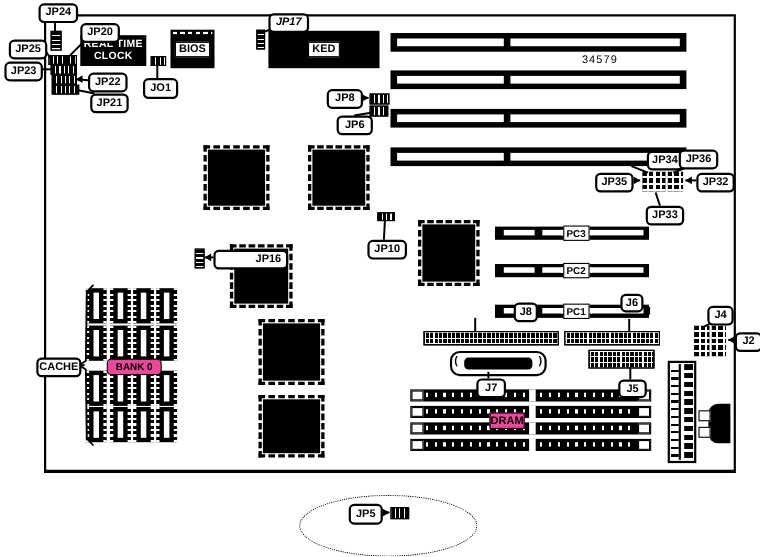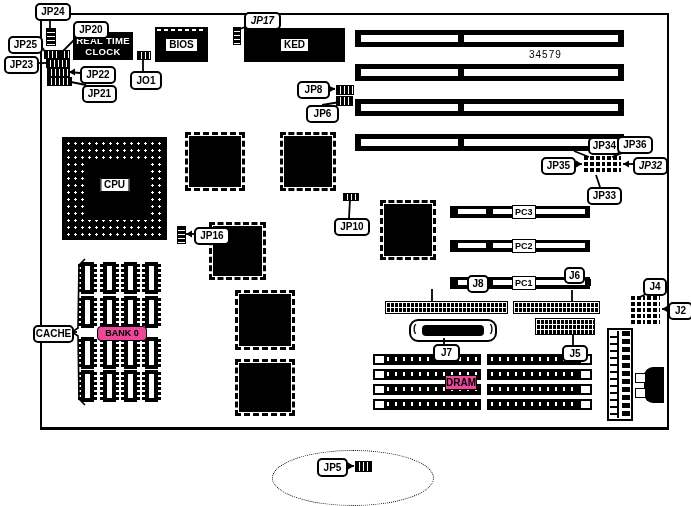--- a/index.html
+++ b/index.html
@@ -86,38 +86,33 @@
 <body>
 
 <div id="canvas">
 
   <div class="board"></div>
 
   <div class="blackbox rtc" style="left:73px;top:32px;width:60px;height:28px;">
     <span>REAL TIME</span>
     <span>CLOCK</span>
   </div>
-  <div class="blackbox bios-dash" style="left:155px;top:27px;width:53px;height:35px;">
+  <div class="blackbox bios-dash" style="left:155px;top:27px;width:40px;height:35px;">
     <span class="innerlbl">BIOS</span>
   </div>
   <div class="blackbox" style="left:244px;top:28px;width:101px;height:34px;">
     <span class="innerlbl">KED</span>
   </div>
 
   <div class="isa" style="top:30px;"></div>
   <div class="isa" style="top:64px;"></div>
   <div class="isa" style="top:99px;"></div>
   <div class="isa" style="top:134px;"></div>
   <div class="num" style="left:529px;top:49px;">34579</div>
 
-  <div class="cpu" style="left:62px;top:137px;width:105px;height:103px;">
-    <div class="dots"></div>
-    <div class="core"></div>
-    <span class="innerlbl" style="position:absolute;left:50%;top:47%;transform:translate(-50%,-50%);">CPU</span>
-  </div>
 
   <div class="qfp" style="left:189px;top:136px;width:52px;height:51px;"></div>
   <div class="qfp" style="left:284px;top:136px;width:48px;height:51px;"></div>
   <div class="qfp" style="left:384px;top:204px;width:48px;height:52px;"></div>
   <div class="qfp" style="left:213px;top:226px;width:49px;height:50px;"></div>
   <div class="qfp" style="left:239px;top:294px;width:52px;height:52px;"></div>
   <div class="qfp" style="left:239px;top:363px;width:52px;height:49px;"></div>
 
   <div class="pc" style="top:206px;">
     <span class="pclbl">PC3</span>
@@ -254,24 +249,24 @@
     <div class="callout" style="left: 4px; top: 56px; width: 31px; height: 14px;">JP23</div>
     <div class="callout" style="left: 80px; top: 66px; width: 32px; height: 14px;">JP22</div>
     <div class="callout" style="left: 82px; top: 85px; width: 31px; height: 14px;">JP21</div>
     <div class="callout" style="left: 130px; top: 71px; width: 28px; height: 15px;">JO1</div>
     <div class="callout" style="left: 244px; top: 12px; width: 33px; height: 14px; font-style: italic;">JP17</div>
     <div class="callout" style="left: 297px; top: 81px; width: 29px; height: 14px;">JP8</div>
     <div class="callout" style="left: 306px; top: 105px; width: 29px; height: 14px;">JP6</div>
     <div class="callout" style="left: 560px; top: 137px; width: 29px; height: 14px; margin-left: 28px;">JP34</div>
     <div class="callout" style="left: 617px; top: 136px; width: 32px; height: 14px;">JP36</div>
     <div class="callout" style="left: 541px; top: 157px; width: 31px; height: 14px;">JP35</div>
-    <div class="callout" style="left: 633px; top: 157px; width: 31px; height: 14px; font-style: italic;">JP32</div>
+    <div class="callout" style="left: 633px; top: 157px; width: 31px; height: 14px;">JP32</div>
     <div class="callout" style="left: 587px; top: 187px; width: 31px; height: 14px;">JP33</div>
     <div class="callout" style="left: 334px; top: 218px; width: 32px; height: 14px;">JP10</div>
-    <div class="callout" style="left: 194px; top: 227px; width: 32px; height: 14px;">JP16</div>
+    <div class="callout" style="left: 194px; top: 227px; width: 32px; height: 14px; padding-left: 32px;">JP16</div>
     <div class="callout" style="left: 423px; top: 275px; width: 18px; height: 14px; margin-left: 44px;">J8</div>
     <div class="callout" style="left: 564px; top: 267px; width: 17px; height: 13px;">J6</div>
     <div class="callout" style="left: 433px; top: 344px; width: 23px; height: 14px;">J7</div>
     <div class="callout" style="left: 562px; top: 345px; width: 22px; height: 13px;">J5</div>
     <div class="callout" style="left: 643px; top: 278px; width: 20px; height: 14px;">J4</div>
     <div class="callout" style="left: 668px; top: 302px; width: 21px; height: 14px;">J2</div>
     <div class="callout" style="left: 33px; top: 325px; width: 37px; height: 14px;">CACHE</div>
     <div class="callout" style="left: 317px; top: 458px; width: 27px; height: 15px;">JP5</div>
   </div>
 

